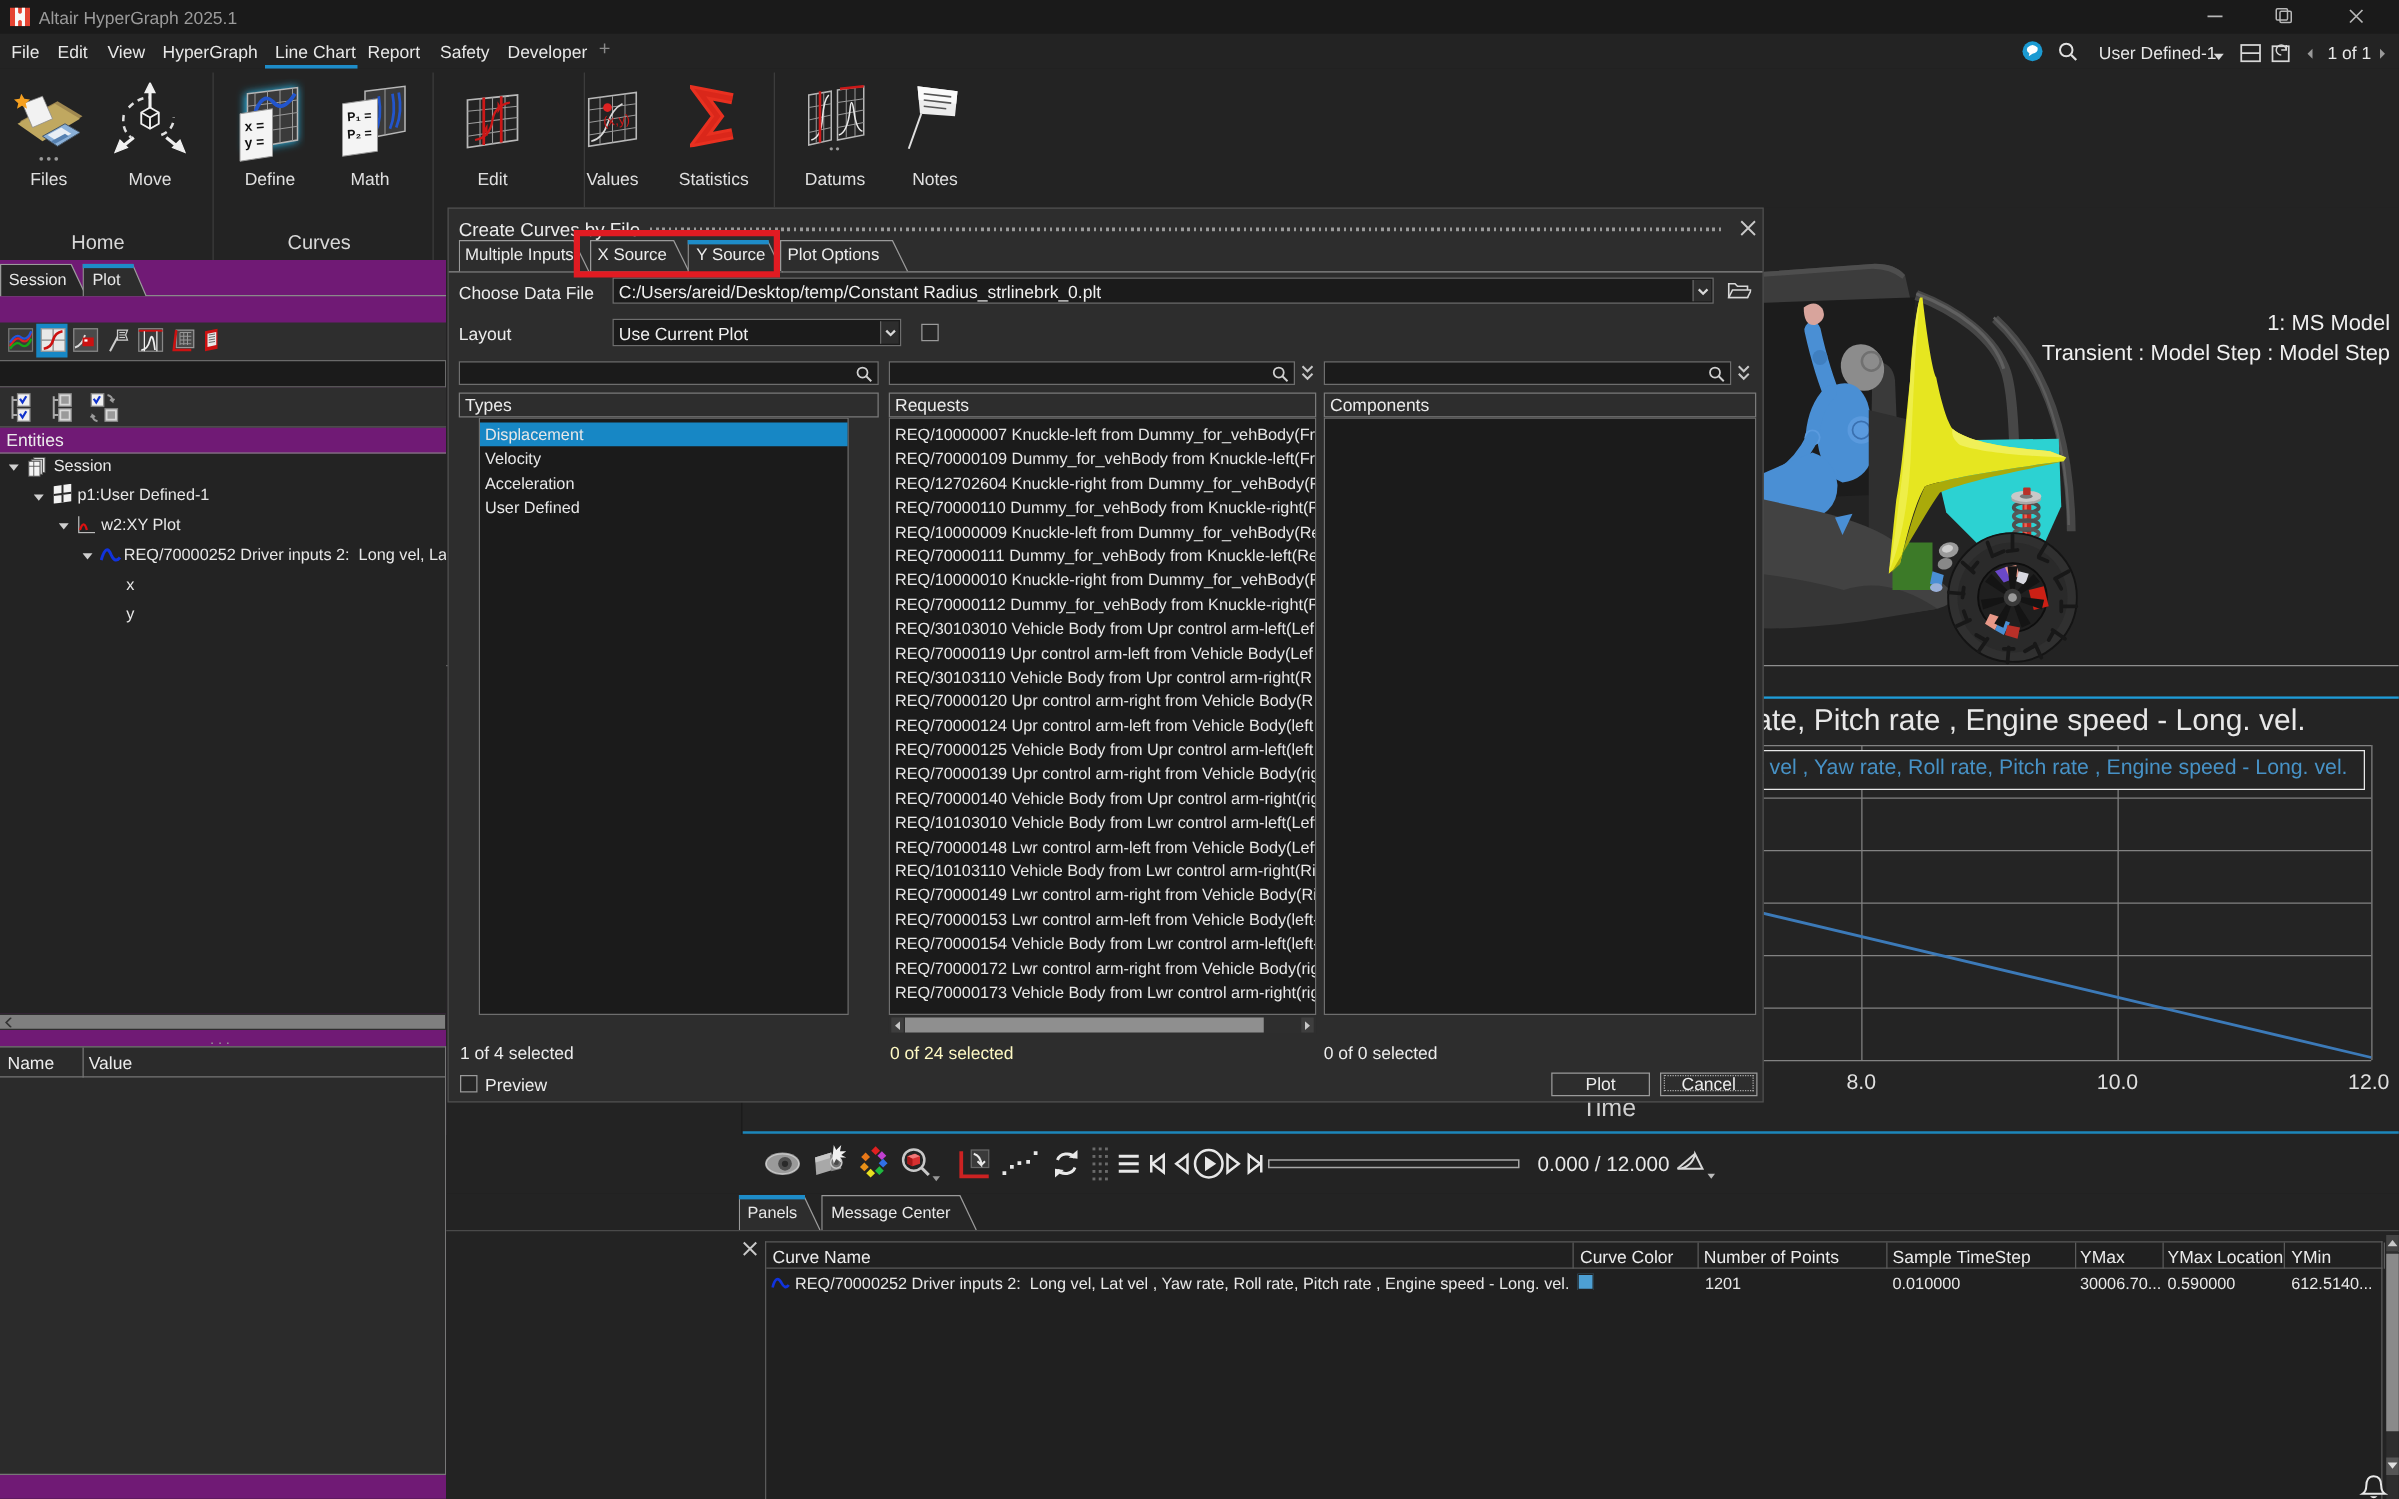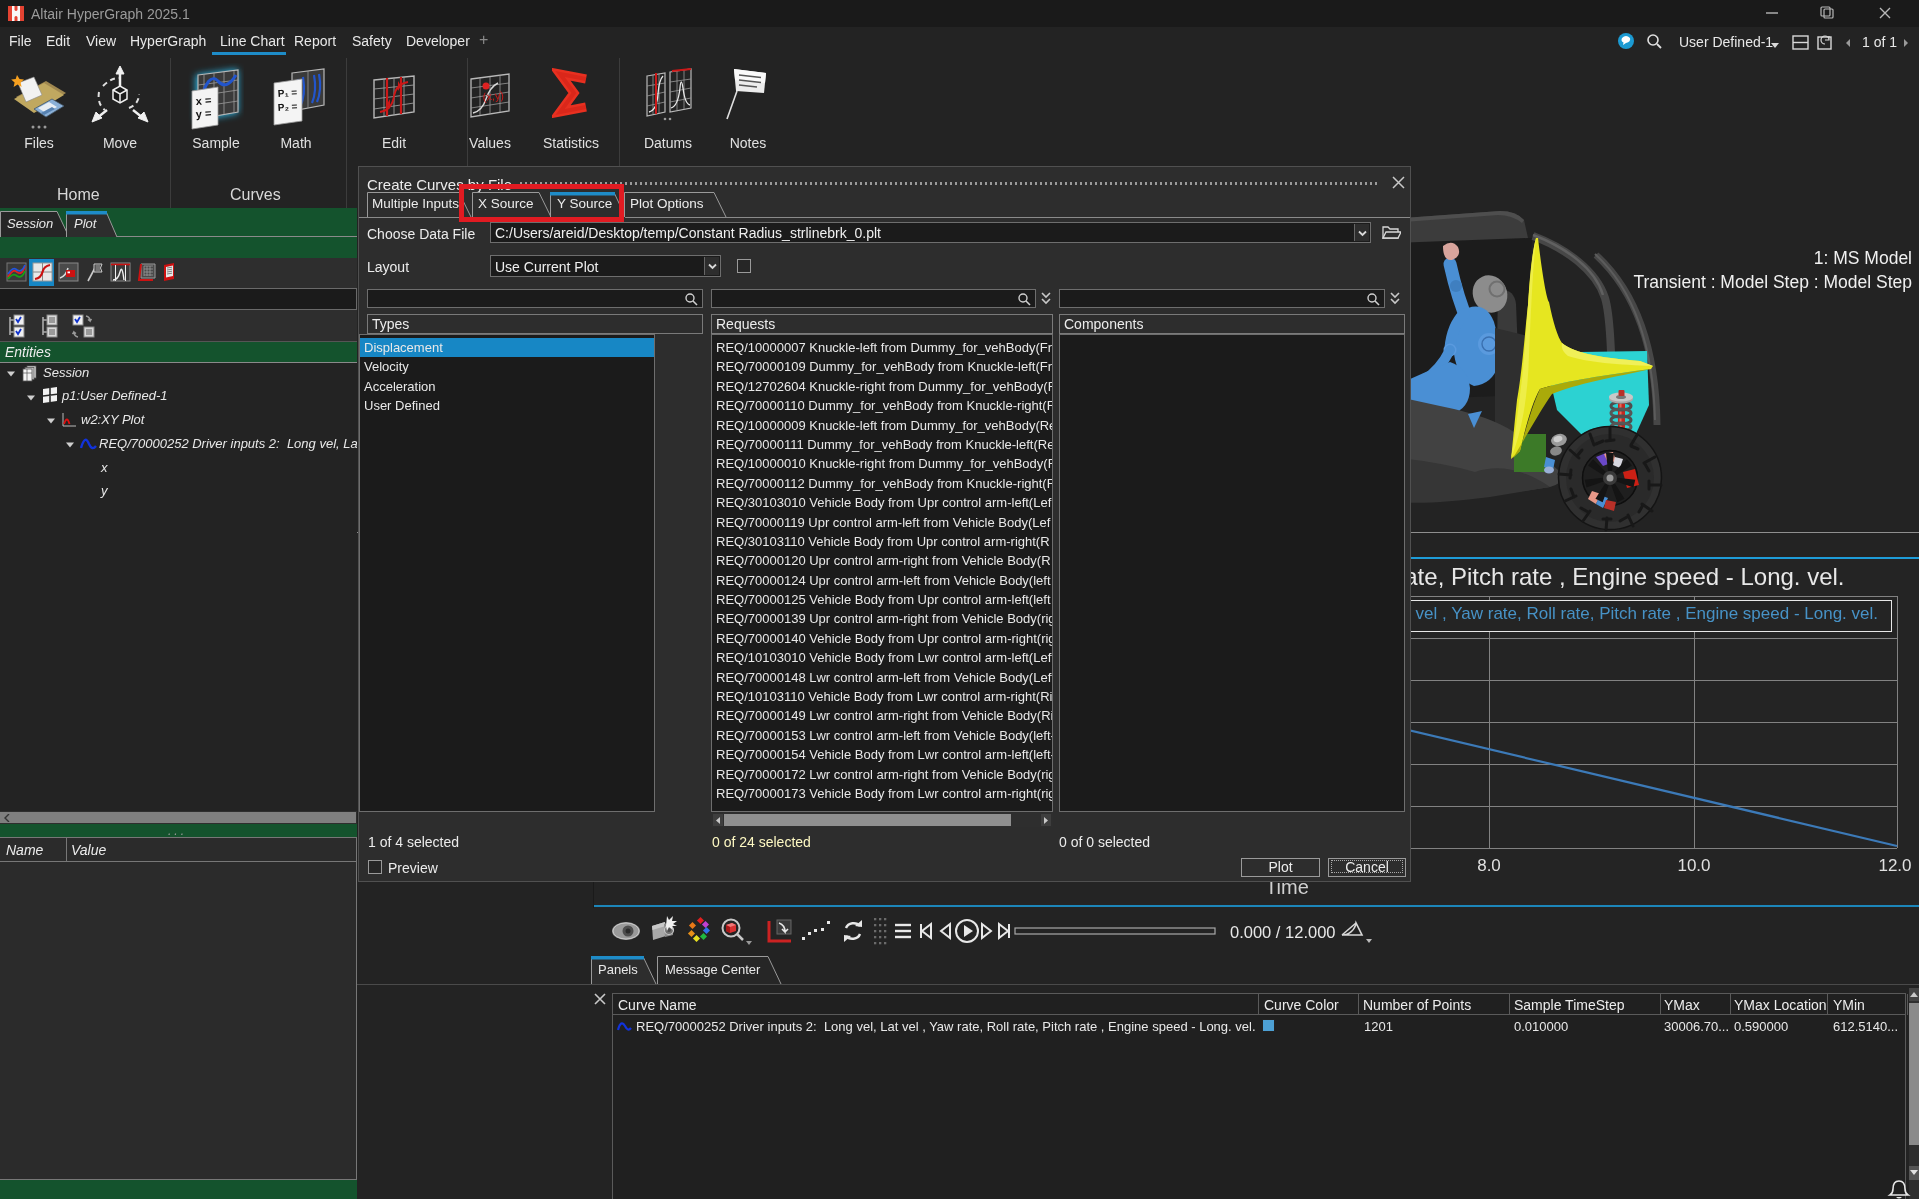--- a/index.html
+++ b/index.html
@@ -15,21 +15,21 @@
 .mitem { position:absolute; top:6px; font-size:14px; color:#e8e8e8; }
 
 #ribbon { position:absolute; left:0; top:55px; width:1919px; height:153px; background:#232323; }
 .rsep { position:absolute; top:3px; width:1px; height:150px; background:#3c3c3c; }
 .rlabel { position:absolute; top:80px; width:90px; text-align:center; font-size:14px; color:#e0e0e0; }
 .glabel { position:absolute; top:131px; font-size:16px; color:#d8d8d8; }
 
 .tabtxt { position:absolute; font-size:13px; color:#e8e8e8; white-space:nowrap; }
 .dtab { position:absolute; font-size:13.5px; color:#ececec; white-space:nowrap;text-align:center; }
 
-#leftpanel { position:absolute; left:0; top:208px; width:357px; height:991px; background:#14532d;font-style:italic; }
+#leftpanel { position:absolute; left:0; top:208px; width:357px; height:991px; background:#701a75; }
 
 #mainarea { position:absolute; left:357px; top:166px; width:1562px; height:1033px; background:#232323; }
 
 #dialog { position:absolute; left:358px; top:166px; width:1053px; height:716px; background:#2d2d2d; border:1px solid #505050; }
 .dlist { position:absolute; background:#1b1b1b; border:1px solid #6e6e6e; padding-top:3px; }
 .dhdr  { position:absolute; background:#2d2d2d; border:1px solid #7a7a7a; font-size:14px; color:#ececec; padding:1px 1px 0 4px; }
 .dinp  { position:absolute; background:#1b1b1b; border:1px solid #6e6e6e; }
 .litem { height:19.4px; line-height:19.4px; font-size:13px; color:#e8e8e8; white-space:nowrap; overflow:hidden; padding-left:4px; }
 .btn { position:absolute; height:19px; background:#2d2d2d; border:1px solid #9a9a9a; font-size:14px; color:#ececec; text-align:center; line-height:17px; }
 </style>
@@ -182,21 +182,21 @@
   </svg>
 
   <svg class="abs" style="left:724px;top:12px" width="46" height="54" viewBox="0 0 46 54">
     <path d="M10,2 L42,6 L40,26 L12,24 Z" fill="#ececec"></path>
     <path d="M10,2 L42,6 L41,16 L11,13 Z" fill="#fafafa"></path>
     <path d="M15,8 l22,2.5 M15,13 l22,2.5 M15,18 l18,2" stroke="#555" stroke-width="1.4"></path>
     <line x1="13" y1="24" x2="3" y2="52" stroke="#e0e0e0" stroke-width="1.6"></line>
   </svg>
   <div class="rlabel" style="left:-6px">Files</div>
   <div class="rlabel" style="left:75px">Move</div>
-  <div class="rlabel" style="left:171px">Sample</div>
+  <div class="rlabel" style="left:171px">Define</div>
   <div class="rlabel" style="left:251px">Math</div>
   <div class="rlabel" style="left:349px">Edit</div>
   <div class="rlabel" style="left:445px">Values</div>
   <div class="rlabel" style="left:526px">Statistics</div>
   <div class="rlabel" style="left:623px">Datums</div>
   <div class="rlabel" style="left:703px">Notes</div>
   <div class="glabel" style="left:57px">Home</div>
   <div class="glabel" style="left:230px">Curves</div>
 </div>
 
@@ -756,21 +756,21 @@
         </svg>
   </div>
   <svg class="abs" style="left:1030px;top:124px" width="12" height="16" viewBox="0 0 12 16">
         <path d="M2,2 L6,6 L10,2 M2,8 L6,12 L10,8" stroke="#c8c8c8" stroke-width="1.6" fill="none"></path>
       </svg>
 
   <div class="dhdr" style="left:8px;top:147px;width:336px;height:20px">Types</div>
   <div class="dhdr" style="left:352px;top:147px;width:342px;height:20px">Requests</div>
   <div class="dhdr" style="left:700px;top:147px;width:346px;height:20px">Components</div>
 
-  <div class="dlist" style="left:0;top:167px;width:296px;height:478px">
+  <div class="dlist" style="left:24px;top:167px;width:296px;height:478px">
     <div class="litem" style="background:#1787c5">Displacement</div>
     <div class="litem">Velocity</div>
     <div class="litem">Acceleration</div>
     <div class="litem">User Defined</div>
   </div>
   <div class="dlist" style="left:352px;top:167px;width:342px;height:478px">
     <div class="litem">REQ/10000007 Knuckle-left from Dummy_for_vehBody(Fr</div>
     <div class="litem">REQ/70000109 Dummy_for_vehBody from Knuckle-left(Fr</div>
     <div class="litem">REQ/12702604 Knuckle-right from Dummy_for_vehBody(F</div>
     <div class="litem">REQ/70000110 Dummy_for_vehBody from Knuckle-right(F</div>

